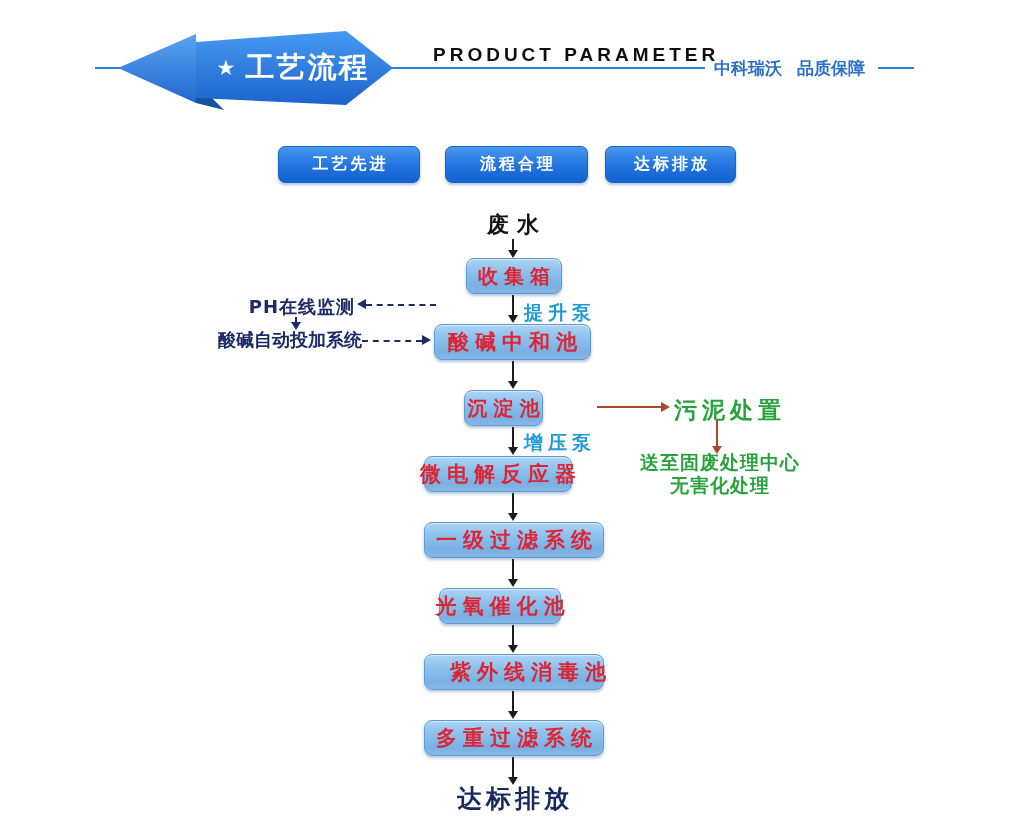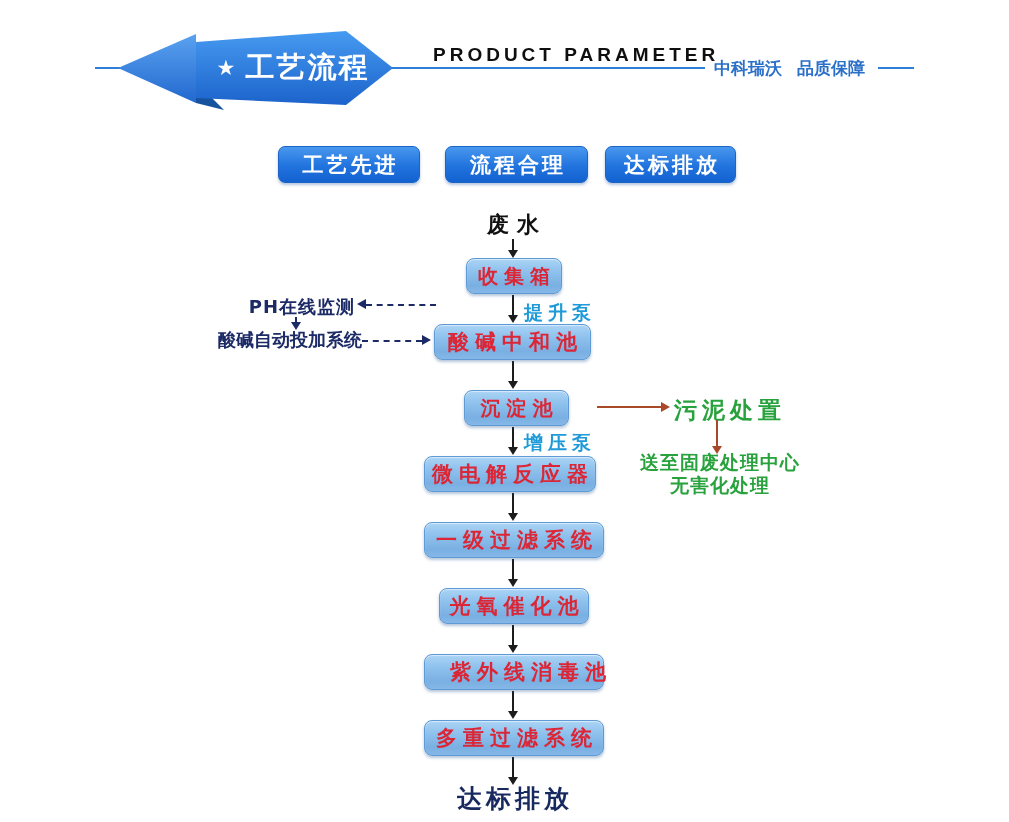--- a/index.html
+++ b/index.html
@@ -27,21 +27,21 @@
   .brand-line {
     position:absolute; left:714px; top:57px; color:#2a6fc8; font-size:17px;
     font-weight:bold; white-space:nowrap; display:flex; gap:15px;
   }
 
   
   .badge {
     position:absolute; height:37px; border-radius:7px;
     background:linear-gradient(180deg,#4898ee 0%, #2173de 55%, #1261cf 100%);
     border:1px solid #1b64c8;
-    color:#fff; font-size:21px; font-weight:bold; letter-spacing:3px;
+    color:#fff; font-size:16px; font-weight:bold; letter-spacing:3px;
     display:flex; align-items:center; justify-content:center;
     box-shadow:0 2px 3px rgba(0,60,140,.30);
     text-indent:3px; white-space:nowrap;
   }
 
   
   .node {
     position:absolute; height:36px; border-radius:8px;
     background:linear-gradient(180deg,#aad3f5 0%, #8cc0ec 40%, #79afe2 78%, #85b8e8 100%);
     border:1px solid #5f9ad4;
@@ -131,24 +131,24 @@
   <div class="varrow" style="left:512px; top:361px; height:20px;"></div>
   <div class="varrow" style="left:512px; top:427px; height:20px;"></div>
   <div class="varrow" style="left:512px; top:493px; height:20px;"></div>
   <div class="varrow" style="left:512px; top:559px; height:20px;"></div>
   <div class="varrow" style="left:512px; top:625px; height:20px;"></div>
   <div class="varrow" style="left:512px; top:691px; height:20px;"></div>
   <div class="varrow" style="left:512px; top:757px; height:20px;"></div>
 
   <div class="node" style="left:434px; top:324px; width:157px;">酸碱中和池</div>
   <div class="node" style="left:466px; top:258px; width:96px;  font-size:20px;">收集箱</div>
-  <div class="node" style="left:464px; top:390px; width:105px;  font-size:20px;">沉淀池</div>
-  <div class="node" style="left:424px; top:456px; width:172px;">微电解反应器</div>
+  <div class="node" style="left:464px; top:390px; width:79px;  font-size:20px;">沉淀池</div>
+  <div class="node" style="left:424px; top:456px; width:148px;">微电解反应器</div>
   <div class="node" style="left:424px; top:522px; width:180px;">一级过滤系统</div>
-  <div class="node" style="left:439px; top:588px; width:150px;font-family:Liberation Serif, serif;">光氧催化池</div>
+  <div class="node" style="left:439px; top:588px; width:122px;font-family:Liberation Serif, serif;">光氧催化池</div>
   <div class="node" style="left:424px; top:654px; width:180px;padding-left:28px;">紫外线消毒池</div>
   <div class="node" style="left:424px; top:720px; width:180px;">多重过滤系统</div>
 
   <div class="t-pump" style="left:524px; top:300px;">提升泵</div>
   <div class="t-pump" style="left:524px; top:430px;">增压泵</div>
 
   <div class="t-navy" style="left:180px; top:295px; width:175px; text-align:right; letter-spacing:1px;">PH在线监测</div>
   <div class="varrow" style="left:295px; top:317px; height:5px; --c:#1c2a66;"></div>
   <div class="t-navy" style="left:218px; top:328px;">酸碱自动投加系统</div>
   <div class="dashline tip-left" style="left:366px; top:304px; width:70px;"></div>

